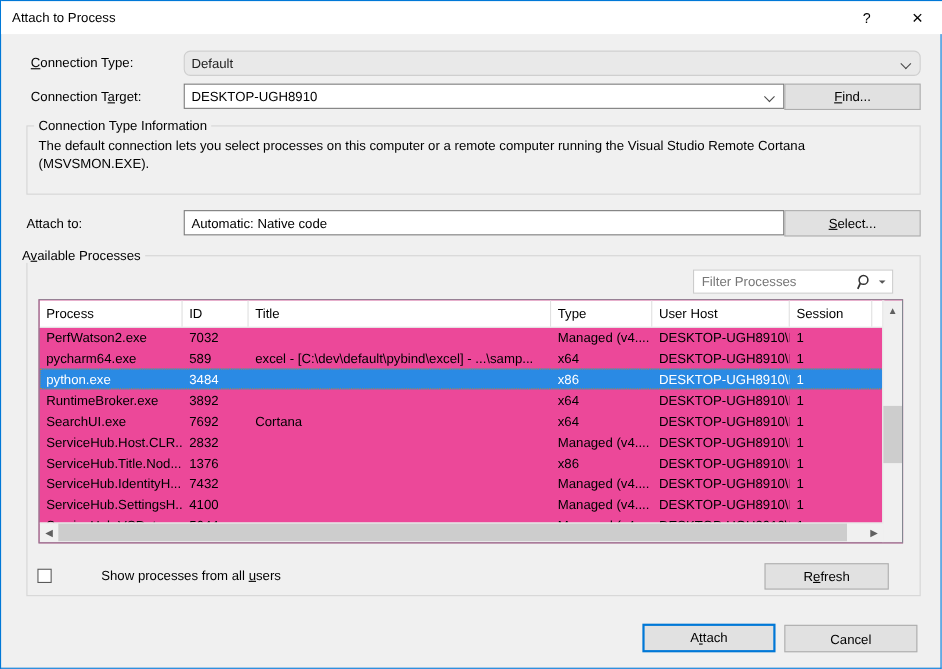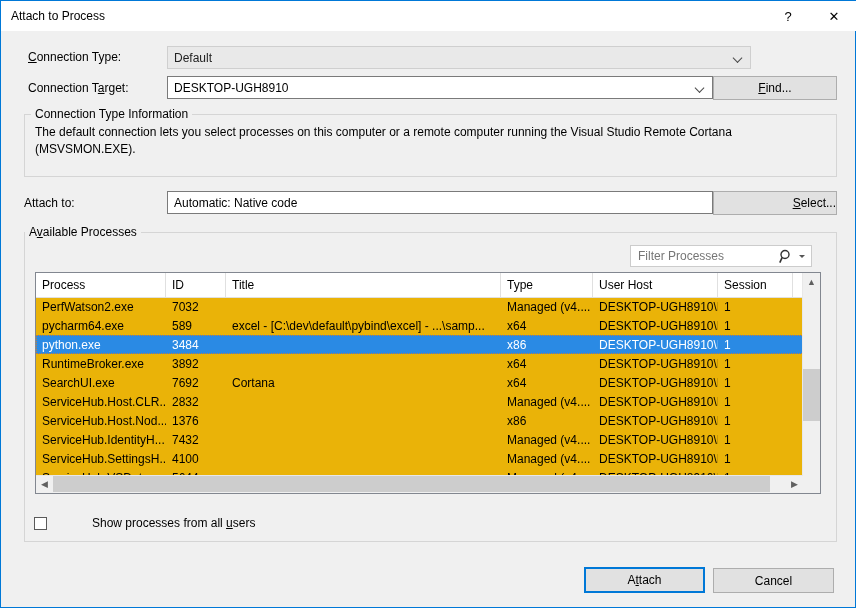--- a/index.html
+++ b/index.html
@@ -156,21 +156,21 @@
     border-left: 3.5px solid transparent;
     border-right: 3.5px solid transparent;
     border-top: 3.5px solid #555;
   }
 
   
   .listview {
     position: absolute;
     box-sizing: border-box;
     border: 1px solid #828790;
-    background: #eab308;
+    background: #ec4899;
     overflow: hidden;
   }
   .lv-header {
     position: absolute; left: 0; top: 0;
     height: 24px;
     background: #ffffff;
     border-bottom: 1px solid #e0e0e0;
   }
   .lv-header .hcell {
     position: absolute; top: 0; height: 24px;
@@ -272,21 +272,21 @@
       <span>?</span>
     </div>
     <div class="titlebar-btn btn-close">
       <span>✕</span>
     </div>
   </div>
 
   <div class="label" style="left:27px; top:50px;">
     <u>C</u><span>onnection Type:</span>
   </div>
-  <div class="combo disabled" style="left:166px; top:46px; width:584px;">
+  <div class="combo disabled" style="left:166px; top:46px; width:670px;border-radius:6px;">
     <span>Default</span>
     <span class="chev"></span>
   </div>
 
   <div class="label" style="left:27px; top:81px;">
     <span>Connection T</span><u>a</u><span>rget:</span>
   </div>
   <div class="combo" style="left:166px; top:76px; width:546px;">
     <span>DESKTOP-UGH8910</span>
     <span class="chev"></span>
@@ -296,26 +296,26 @@
   </div>
 
   <div class="group" style="left:23px; top:114px; width:813px; height:63px;"></div>
   <div class="group-title" style="left:30px; top:107px;">Connection Type Information</div>
   <div class="info-text" style="left:34px; top:124px; width:790px;">The default connection lets you select processes on this computer or a remote computer running the Visual Studio Remote Cortana (MSVSMON.EXE).</div>
 
   <div class="label" style="left:23px; top:196px;">Attach to:</div>
   <div class="textbox" style="left:166px; top:191px; width:546px;">
     <span>Automatic: Native code</span>
   </div>
-  <div class="pushbtn" style="left:712px; top:191px; width:124px;justify-content:flex-end;">
+  <div class="pushbtn" style="left:712px; top:191px; width:124px;">
     <span><u>S</u><span>elect...</span></span>
   </div>
 
   <div class="group" style="left:23px; top:232px; width:813px; height:310px;"></div>
-  <div class="group-title" style="left:24px; top:225px;">
+  <div class="group-title" style="left:15px; top:225px;">
     <span>A</span><u>v</u><span>ailable Processes</span>
   </div>
 
   <div class="filterbox" style="left:629px; top:245px; width:182px;">
     <span class="ph">Filter Processes</span>
     <span class="magnifier">
       <svg width="14" height="15" viewBox="0 0 14 15">
         <circle cx="6" cy="5.5" r="4" fill="none" stroke="#333" stroke-width="1.4"></circle>
         <line x1="3.2" y1="8.3" x2="0.8" y2="13.6" stroke="#333" stroke-width="1.6"></line>
       </svg>
@@ -391,21 +391,21 @@
         </div>
         <div class="lv-row" style="top: 95px;">
           <div class="lv-cell" style="left: 0px; width: 130px;">ServiceHub.Host.CLR....</div>
           <div class="lv-cell" style="left: 130px; width: 60px;">2832</div>
           <div class="lv-cell" style="left: 190px; width: 275px;"></div>
           <div class="lv-cell" style="left: 465px; width: 92px;">Managed (v4....</div>
           <div class="lv-cell" style="left: 557px; width: 125px;">DESKTOP-UGH8910\I...</div>
           <div class="lv-cell" style="left: 682px; width: 75px;">1</div>
         </div>
         <div class="lv-row" style="top: 114px;">
-          <div class="lv-cell" style="left: 0px; width: 130px;">ServiceHub.Host.Nod...</div>
+          <div class="lv-cell" style="left: 0px; width: 130px;">ServiceHub.Title.Nod...</div>
           <div class="lv-cell" style="left: 130px; width: 60px;">1376</div>
           <div class="lv-cell" style="left: 190px; width: 275px;"></div>
           <div class="lv-cell" style="left: 465px; width: 92px;">x86</div>
           <div class="lv-cell" style="left: 557px; width: 125px;">DESKTOP-UGH8910\I...</div>
           <div class="lv-cell" style="left: 682px; width: 75px;">1</div>
         </div>
         <div class="lv-row" style="top: 133px;">
           <div class="lv-cell" style="left: 0px; width: 130px;">ServiceHub.IdentityH...</div>
           <div class="lv-cell" style="left: 130px; width: 60px;">7432</div>
           <div class="lv-cell" style="left: 190px; width: 275px;"></div>
@@ -442,20 +442,23 @@
       <div class="thumb" style="left:17px; right:17px; width:717px;"></div>
       <div class="arrow right">▶</div>
     </div>
     <div class="lv-corner"></div>
   </div>
 
   <div class="checkrow" style="left:33px; top:516px;gap:40px;">
     <span class="checkbox-box"></span>
     <span><span>Show processes from all </span><u>u</u><span>sers</span></span>
   </div>
+  <div class="pushbtn" style="left:694px; top:512px; width:113px;">
+    <span><span>R</span><u>e</u><span>fresh</span></span>
+  </div>
 
   <div class="pushbtn" style="left:712px; top:568px; width:121px; height:25px;">
     <span>Cancel</span>
   </div>
   <div class="pushbtn default" style="left:583px; top:567px; width:121px; height:26px;">
     <span><span>A</span><u>t</u><span>tach</span></span>
   </div>
 
 </div>
 

